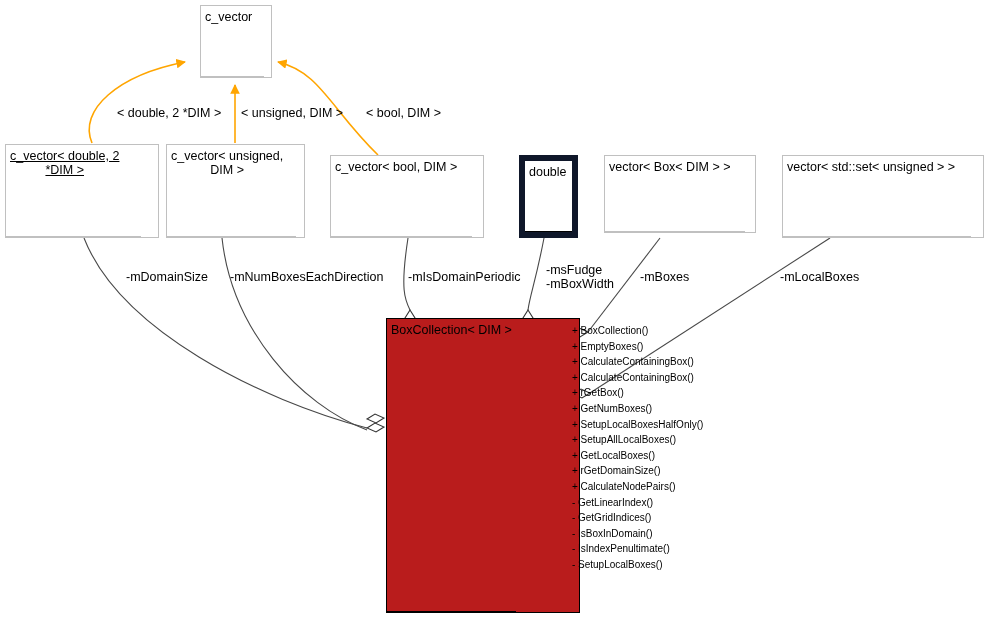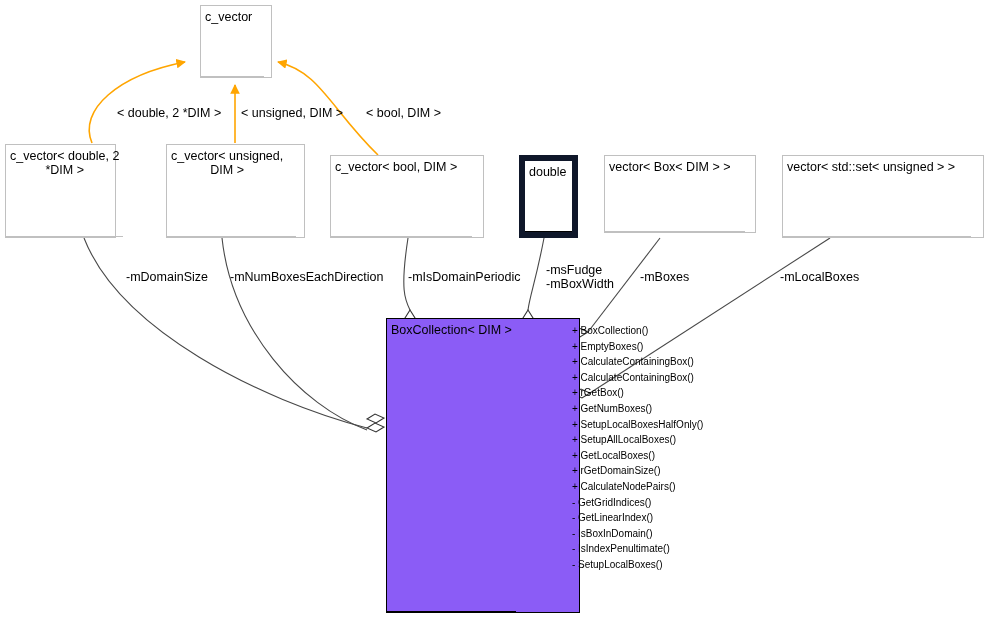--- a/index.html
+++ b/index.html
@@ -36,21 +36,21 @@
     z-index: 2;
     background: #ffffff;
     border: 1px solid #c0c0c0;
     display: flex;
     flex-direction: row;
   }
   .uml-node.dark-outline {
     border: 6px solid #0f172a;
   }
   .uml-node.highlight {
-    background: #8b5cf6;
+    background: #b91c1c;
     border: 1px solid #000000;
     gap: 28px;
   }
   .uml-title {
     box-sizing: border-box;
     text-align: center;
     font-size: 12.5px;
     color: #000000;
     line-height: 14px;
     padding: 4px 4px 4px 4px;
@@ -137,21 +137,21 @@
       <polygon points="367,419 375,414 384,418 376,423"></polygon>
     </g>
   </svg>
 
   <div class="uml-node" style="left:200px; top:5px; width:72px; height:73px;">
     <div class="uml-title">c_vector</div>
     <div class="uml-attrs"></div>
     <div class="uml-ops"></div>
   </div>
 
-  <div class="uml-node" style="left:5px; top:144px; width:111px; height:94px;">
+  <div class="uml-node" style="left:5px; top:144px; width:154px; height:94px;text-decoration:underline;">
     <div class="uml-title">c_vector&lt; double, 2
 *DIM &gt;</div>
     <div class="uml-attrs"></div>
     <div class="uml-ops"></div>
   </div>
 
   <div class="uml-node" style="left:166px; top:144px; width:139px; height:94px;">
     <div class="uml-title">c_vector&lt; unsigned,
 DIM &gt;</div>
     <div class="uml-attrs"></div>
@@ -190,22 +190,22 @@
         <div class="uml-member">+ EmptyBoxes()</div>
         <div class="uml-member">+ CalculateContainingBox()</div>
         <div class="uml-member">+ CalculateContainingBox()</div>
         <div class="uml-member">+ rGetBox()</div>
         <div class="uml-member">+ GetNumBoxes()</div>
         <div class="uml-member">+ SetupLocalBoxesHalfOnly()</div>
         <div class="uml-member">+ SetupAllLocalBoxes()</div>
         <div class="uml-member">+ GetLocalBoxes()</div>
         <div class="uml-member">+ rGetDomainSize()</div>
         <div class="uml-member">+ CalculateNodePairs()</div>
+        <div class="uml-member">- GetLinearIndex()</div>
         <div class="uml-member">- GetGridIndices()</div>
-        <div class="uml-member">- GetLinearIndex()</div>
         <div class="uml-member">- IsBoxInDomain()</div>
         <div class="uml-member">- IsIndexPenultimate()</div>
         <div class="uml-member">- SetupLocalBoxes()</div>
       </div>
   </div>
 
   <div class="edge-label tmpl" style="left:117px; top:106px;">&lt; double, 2 *DIM &gt;</div>
 
   <div class="edge-label tmpl" style="left:241px; top:106px;">&lt; unsigned, DIM &gt;</div>
 

